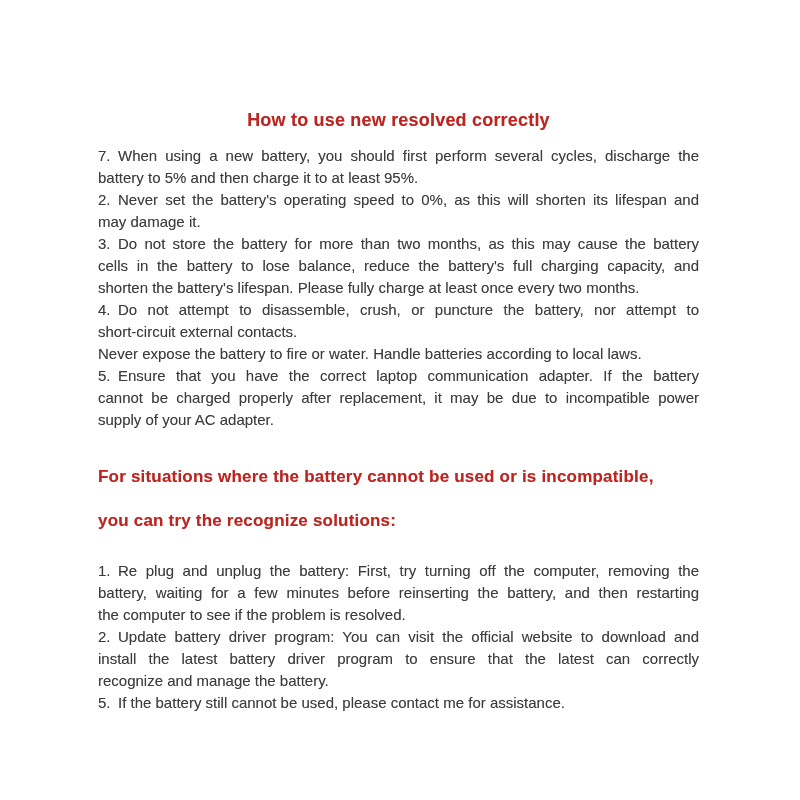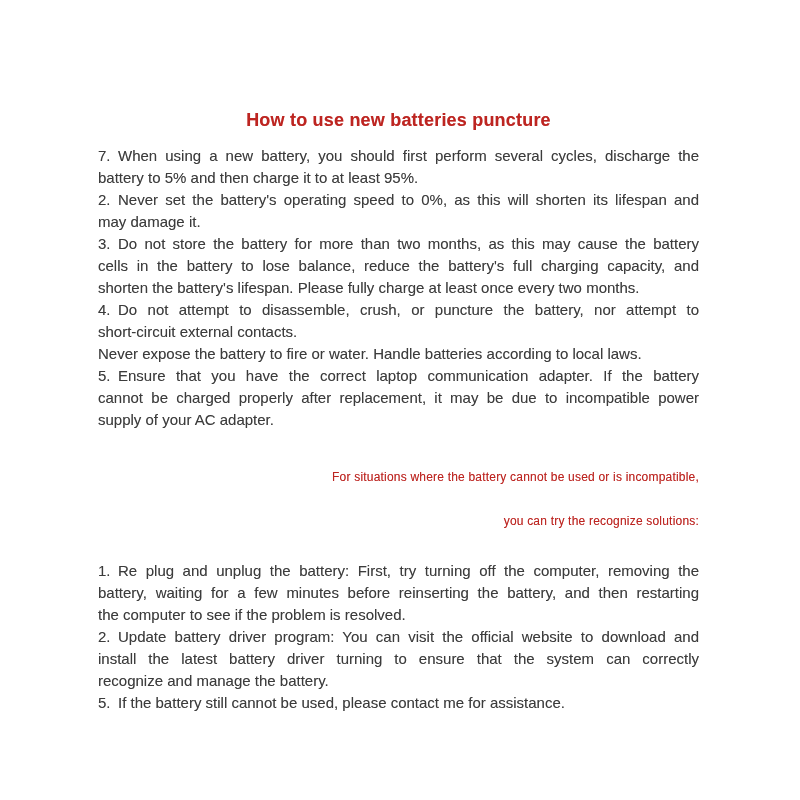--- a/index.html
+++ b/index.html
@@ -22,25 +22,25 @@
     font-size: 18px;
     font-weight: bold;
     line-height: 22px;
     letter-spacing: 0.2px;
     text-align: center;
     color: var(--accent, #bd2521);
     text-shadow: 0 0 0.6px rgba(189, 37, 33, 0.45);
   }
   .sub {
     margin: 0;
-    font-size: 12px;
-    font-weight: normal;
+    font-size: 17px;
+    font-weight: bold;
     line-height: 22px;
     letter-spacing: 0.2px;
-    text-align: right;
+    text-align: left;
     color: var(--accent, #bd2521);
     text-shadow: 0 0 0.6px rgba(189, 37, 33, 0.45);
   }
   #sub1 { margin-top: 35px; }
   #sub2 { margin-top: 22px; }
   .list { margin-top: 14px; }
   #solutions { margin-top: 28px; }
   .para { margin: 0; }
   .line {
     font-size: 15px;
@@ -51,21 +51,21 @@
     text-shadow: 0 0 0.5px rgba(70, 70, 70, 0.4);
   }
   .line.last {
     text-align-last: left;
   }
 </style>
 </head>
 <body>
 
 <div class="page">
-  <h1 class="title">How to use new batteries puncture</h1>
+  <h1 class="title">How to use new resolved correctly</h1>
 
   <div class="list" id="instructions">
       <div class="para">
         <div class="line">7. When using a new battery, you should first perform several cycles, discharge the</div>
         <div class="line last">battery to 5% and then charge it to at least 95%.</div>
       </div>
       <div class="para">
         <div class="line">2. Never set the battery's operating speed to 0%, as this will shorten its lifespan and</div>
         <div class="line last">may damage it.</div>
       </div>
@@ -92,20 +92,20 @@
   <h2 class="sub" id="sub2">you can try the recognize solutions:</h2>
 
   <div class="list" id="solutions">
       <div class="para">
         <div class="line">1. Re plug and unplug the battery: First, try turning off the computer, removing the</div>
         <div class="line">battery, waiting for a few minutes before reinserting the battery, and then restarting</div>
         <div class="line last">the computer to see if the problem is resolved.</div>
       </div>
       <div class="para">
         <div class="line">2. Update battery driver program: You can visit the official website to download and</div>
-        <div class="line">install the latest battery driver turning to ensure that the system can correctly</div>
+        <div class="line">install the latest battery driver program to ensure that the latest can correctly</div>
         <div class="line last">recognize and manage the battery.</div>
       </div>
       <div class="para">
         <div class="line last">5. If the battery still cannot be used, please contact me for assistance.</div>
       </div>
     </div>
 </div>
 
 </body></html>

